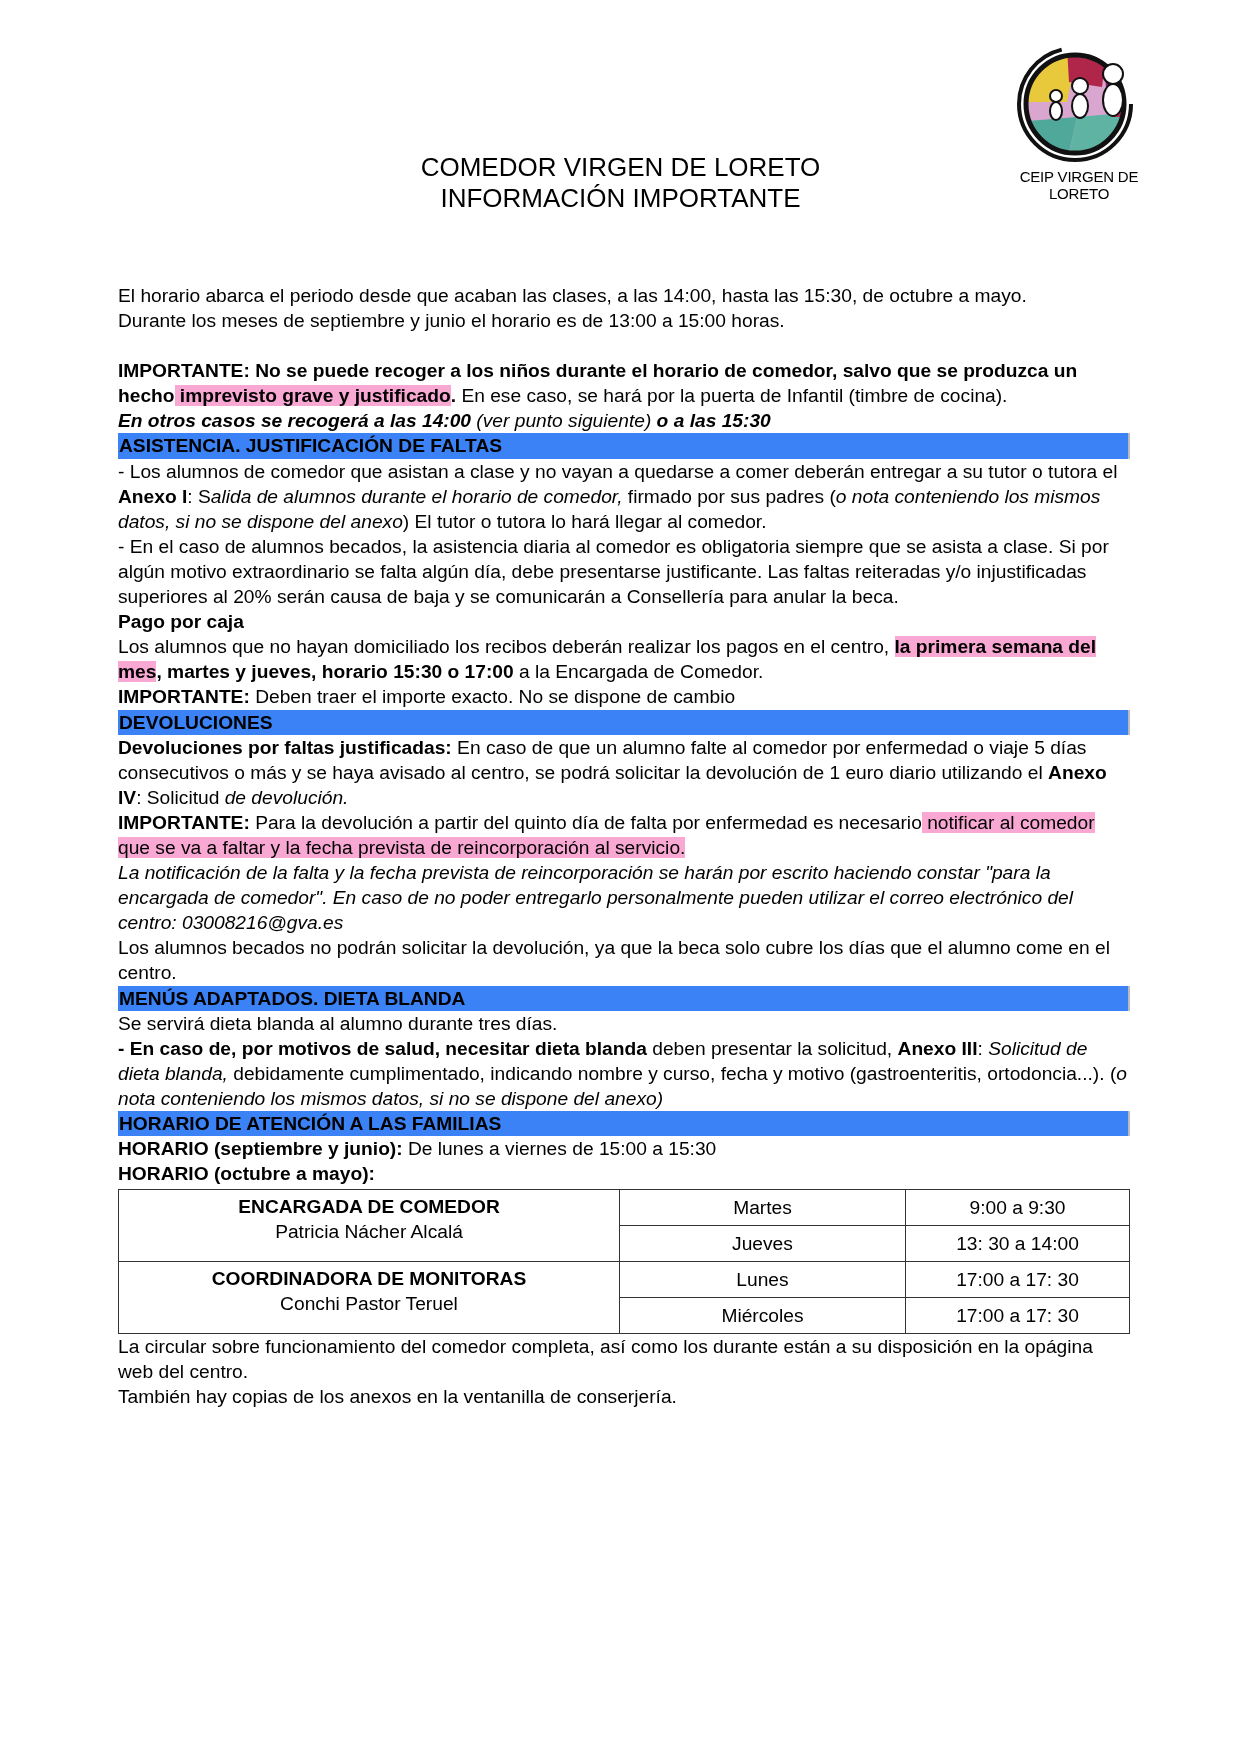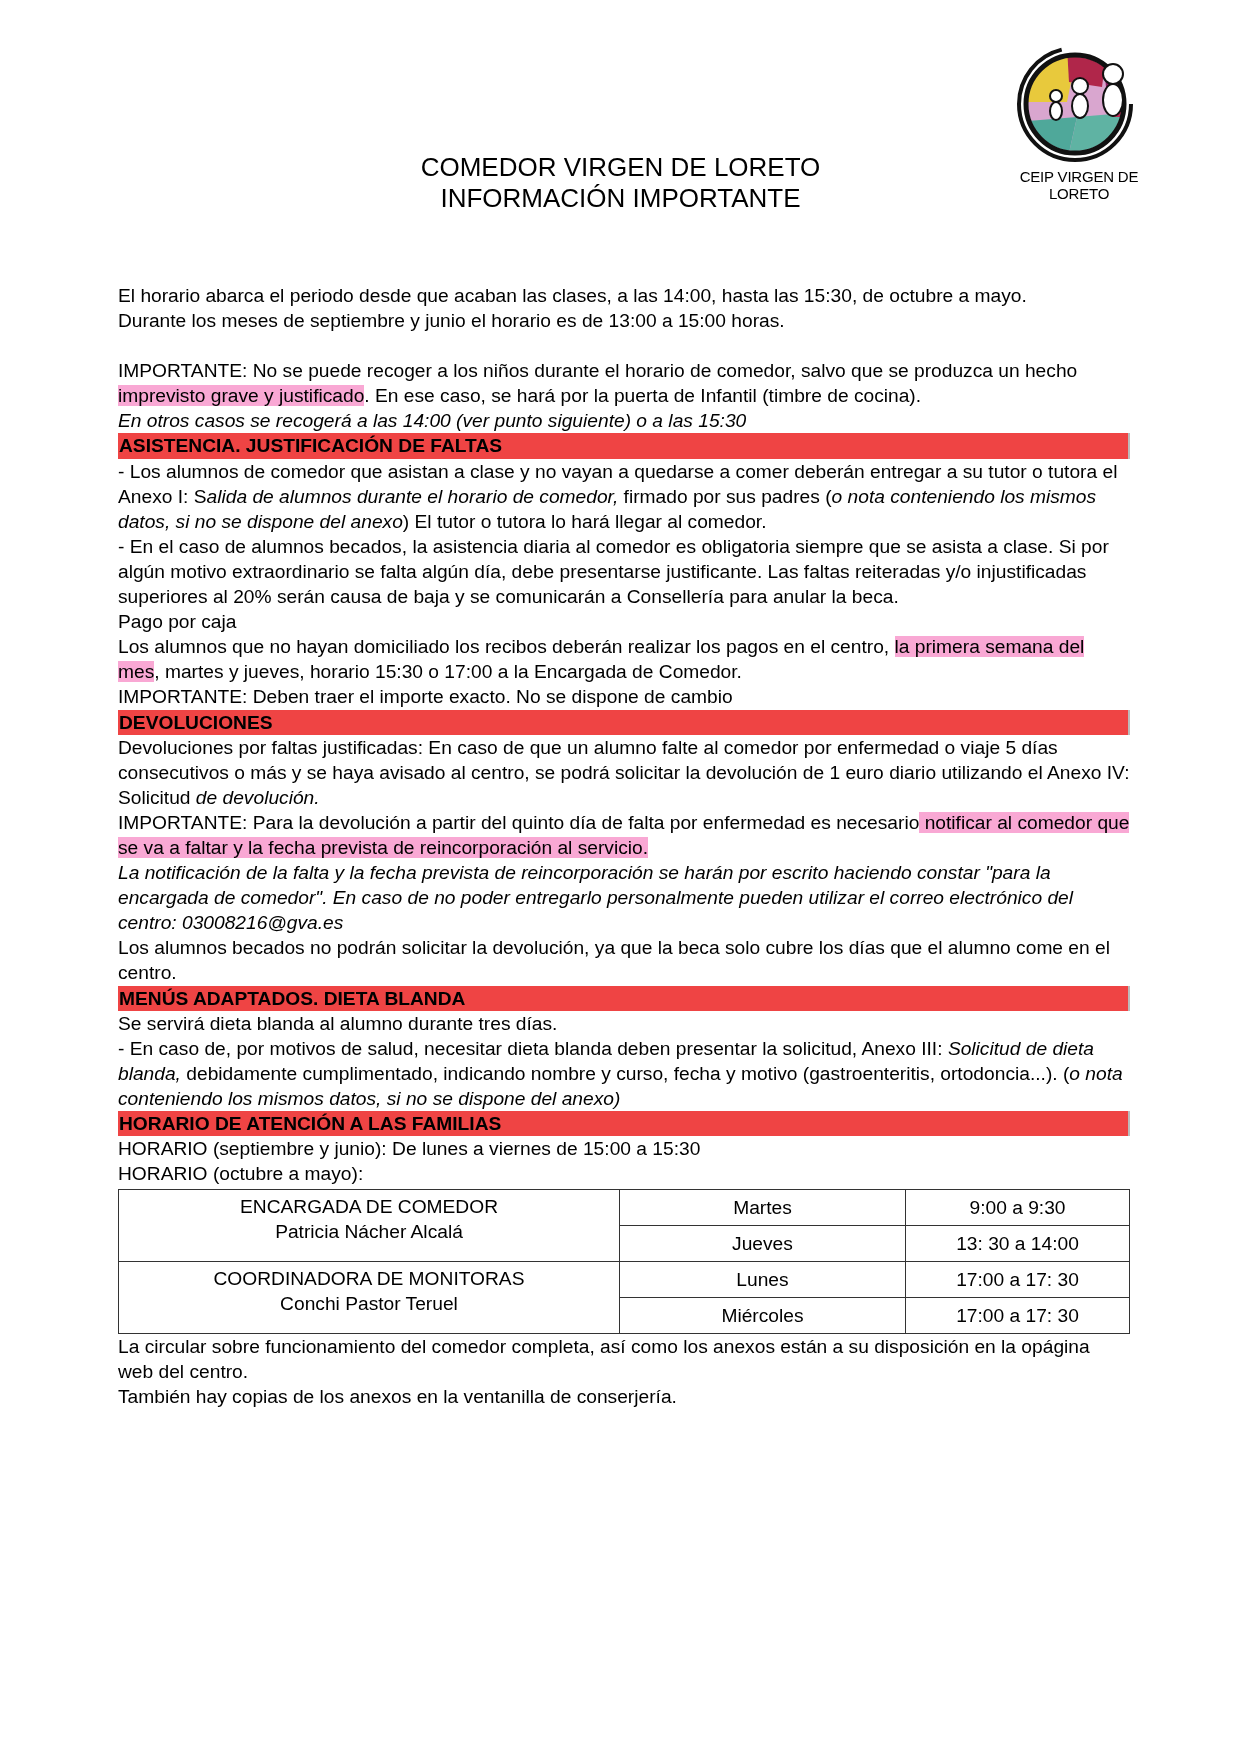--- a/index.html
+++ b/index.html
@@ -7,23 +7,23 @@
     width: 1241px; height: 1754px; position: relative; overflow: hidden;
     font-family: "Liberation Sans", sans-serif; color: #000;
   }
   .logo { position: absolute; left: 989px; top: 42px; width: 180px; }
   .logo svg { display: block; margin-left: 18px; }
   .logo-caption { font-size: 15px; text-align: center; margin-top: 6px; letter-spacing: -0.2px; }
   .title { position: absolute; left: 0; width: 1241px; top: 152px; text-align: center; font-weight: normal; font-size: 26px; line-height: 31px; }
   .content { position: absolute; left: 118px; top: 283px; width: 1012px; font-size: 19.2px; line-height: 25.1px; }
   .content p { margin: 0; }
   .gap { height: 25px; }
-  .sec { background: #ef4444; font-weight: bold; border-right: 2px solid #bbb; padding-left: 1px; }
+  .sec { background: #3b82f6; font-weight: bold; border-right: 2px solid #bbb; padding-left: 1px; }
   .hl { background: #f9a8d4; }
-  b { font-weight: normal; }
+  b { font-weight: bold; }
   i { font-style: italic; }
   table.sched { border-collapse: collapse; width: 1012px; margin-top: 3px; font-size: 19.2px; }
   table.sched td { border: 1.5px solid #333; text-align: center; height: 35px; padding: 0; }
   table.sched td.who { width: 500px; vertical-align: top; padding-top: 4px; line-height: 25px; }
   table.sched td.day { width: 285px; }
 </style>
 </head>
 <body>
 
 <div class="logo">
@@ -112,15 +112,15 @@
       <td class="day">Lunes</td>
       <td>17:00 a 17: 30</td>
     </tr>
     <tr>
       <td class="day">Miércoles</td>
       <td>17:00 a 17: 30</td>
     </tr>
   </tbody>
     </table>
 
-  <p>La circular sobre funcionamiento del comedor completa, así como los anexos están a su disposición en la opágina web del centro.</p>
+  <p>La circular sobre funcionamiento del comedor completa, así como los durante están a su disposición en la opágina web del centro.</p>
   <p>También hay copias de los anexos en la ventanilla de conserjería.</p>
 </div>
 
 </body></html>

